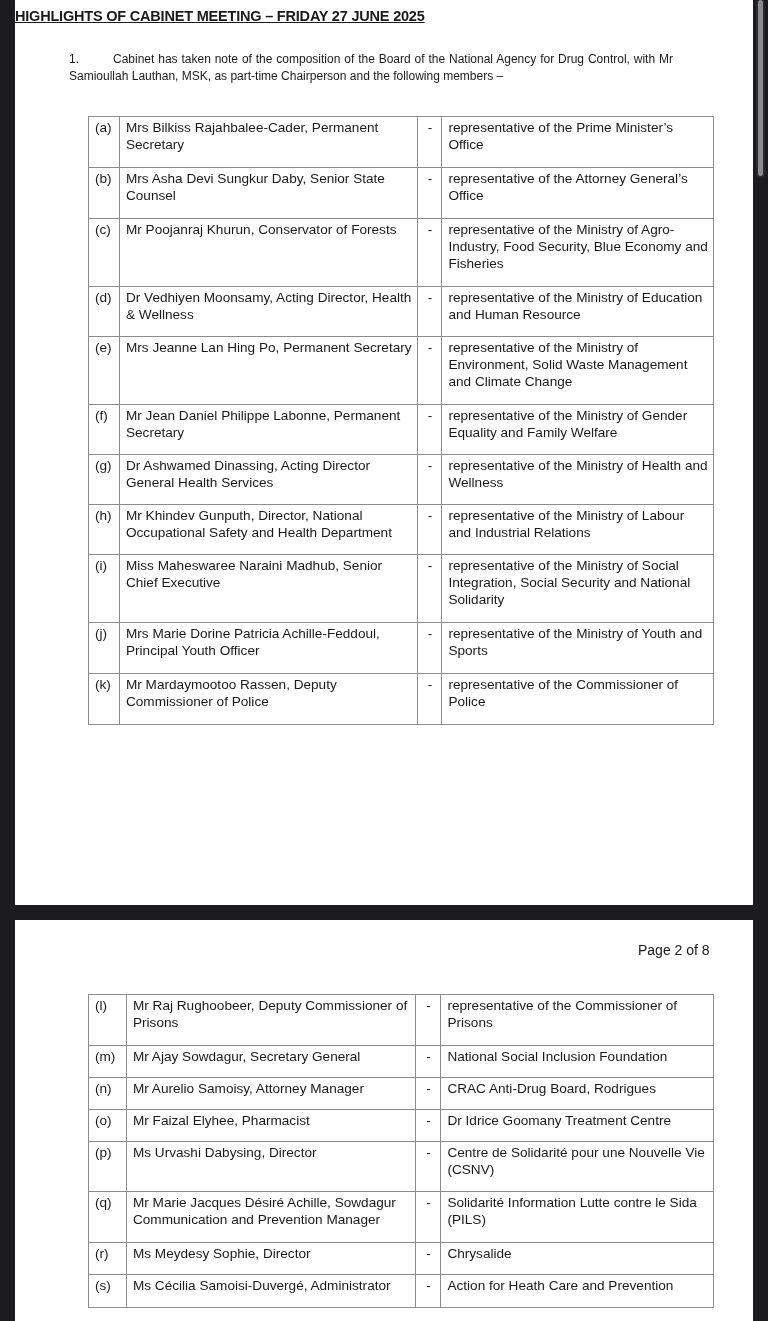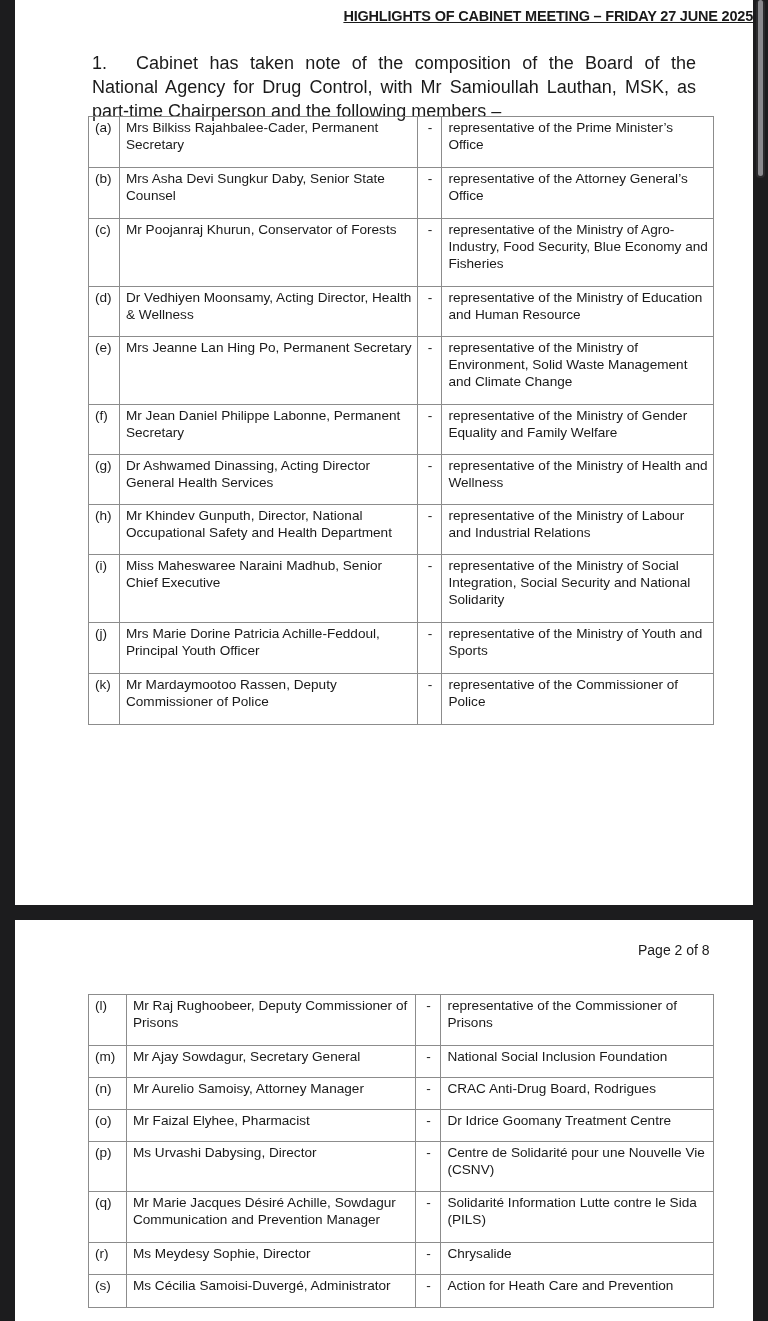--- a/index.html
+++ b/index.html
@@ -22,27 +22,27 @@
     position: absolute; left: 756px; top: 0; width: 9px; height: 178px;
     background: #2a2a2c; border-radius: 4px;
   }
   .scrollbar-thumb {
     position: absolute; left: 2px; top: 0; width: 5px; height: 176px;
     background: #8a8a8e; border-radius: 3px;
   }
 
   .title {
     position: absolute; top: 28px; left: 0; width: 738px;
-    text-align: right;
+    text-align: left;
     font-weight: bold; font-size: 14.5px; text-decoration: underline;
     letter-spacing: -0.2px;
   }
   .para {
-    position: absolute; top: 71px; left: 77px; width: 604px;
-    font-size: 18px; line-height: 24px; text-align: justify;
+    position: absolute; top: 71px; left: 54px; width: 604px;
+    font-size: 12px; line-height: 17px; text-align: justify;
   }
   .para .num { display: inline-block; width: 44px; }
 
   table.members {
     position: absolute;
     border-collapse: collapse;
     font-size: 13.6px; line-height: 16.8px;
   }
   table.members td {
     border: 1.2px solid #8c8c8c;

